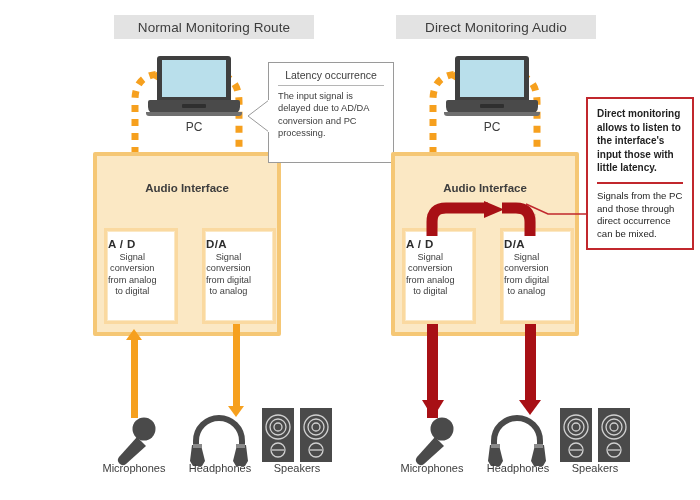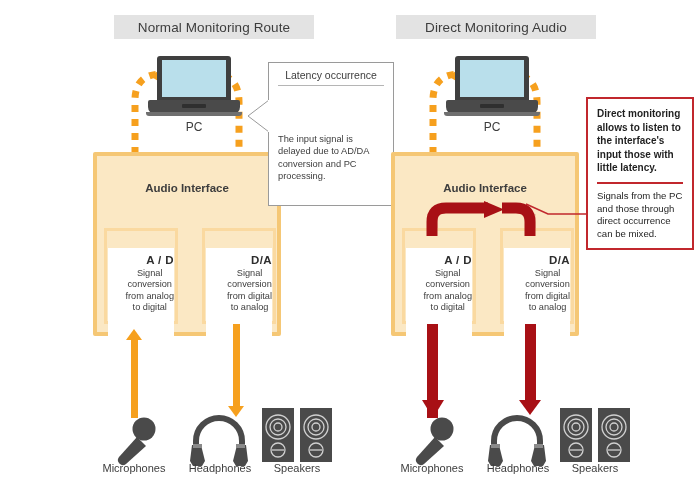--- a/index.html
+++ b/index.html
@@ -64,39 +64,38 @@
     top:26px; font-size:11.5px; font-weight:bold; color:#3d3d3d;
   }
   .conv-wrap {
     position:absolute;
     background:#fbe8c4;
     border:3px solid #fad9a0;
   }
   .conv-box {
     position:absolute;
     background:#ffffff;
-    display:flex; flex-direction:column; align-items:flex-end; justify-content:flex-start;
+    display:flex; flex-direction:column; align-items:flex-start; justify-content:flex-start;
     padding-top:6px;
-    margin-top:16px;
   }
   .conv-title { font-size:11.5px; font-weight:bold; color:#2d2d2d; letter-spacing:.4px; }
   .conv-desc  { font-size:9.2px; line-height:11.4px; color:#3d3d3d; text-align:center; margin-top:2px; }
 
   
   .callout {
     position:absolute;
     background:#ffffff;
     border:1px solid #9a9a9a;
     padding:6px 9px 22px 9px;
   }
   .callout-title {
     font-size:10.5px; color:#3d3d3d; text-align:center;
     padding-bottom:4px; border-bottom:1px solid #b5b5b5;
   }
-  .callout-body { font-size:9.3px; line-height:12.4px; color:#3d3d3d; padding-top:4px;margin-top:43px; }
+  .callout-body { font-size:9.3px; line-height:12.4px; color:#3d3d3d; padding-top:4px; }
 
   .callout-red {
     position:absolute;
     background:#ffffff;
     border:2px solid #c1272d;
     padding:8px 9px;
   }
   .cr-top  { font-size:10px; line-height:13.6px; color:#1f1f1f; font-weight:bold; }
   .cr-hr   { height:2px; background:#c1272d; margin:7px 0 6px 0; }
   .cr-bot  { font-size:9.6px; line-height:12.6px; color:#1f1f1f; }

